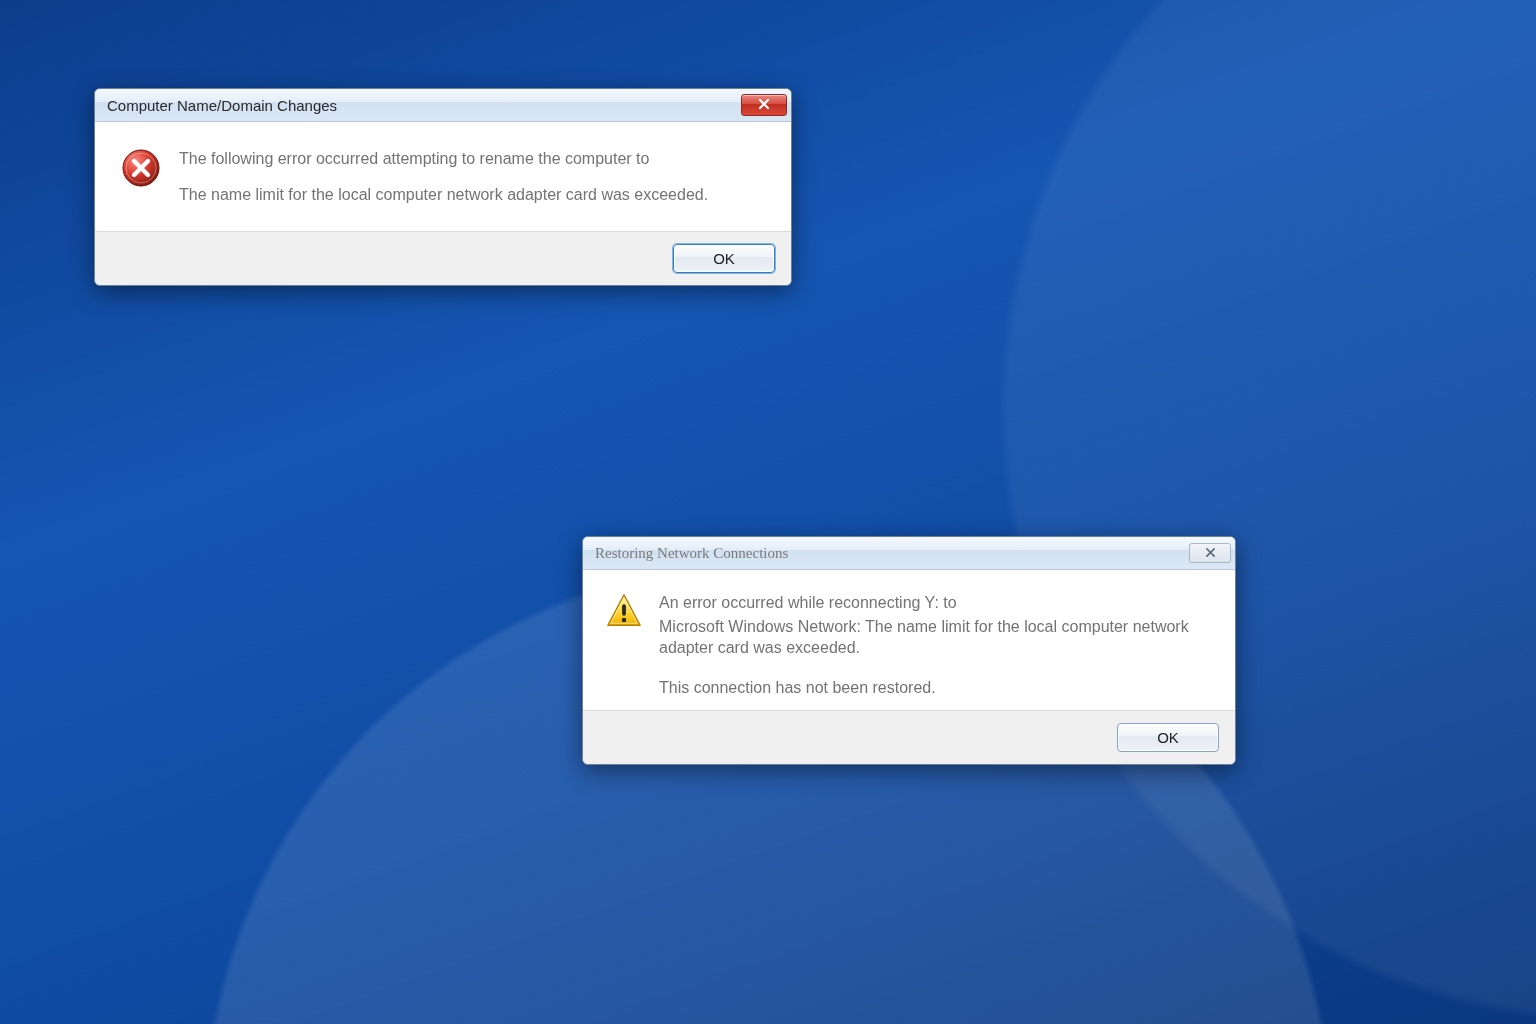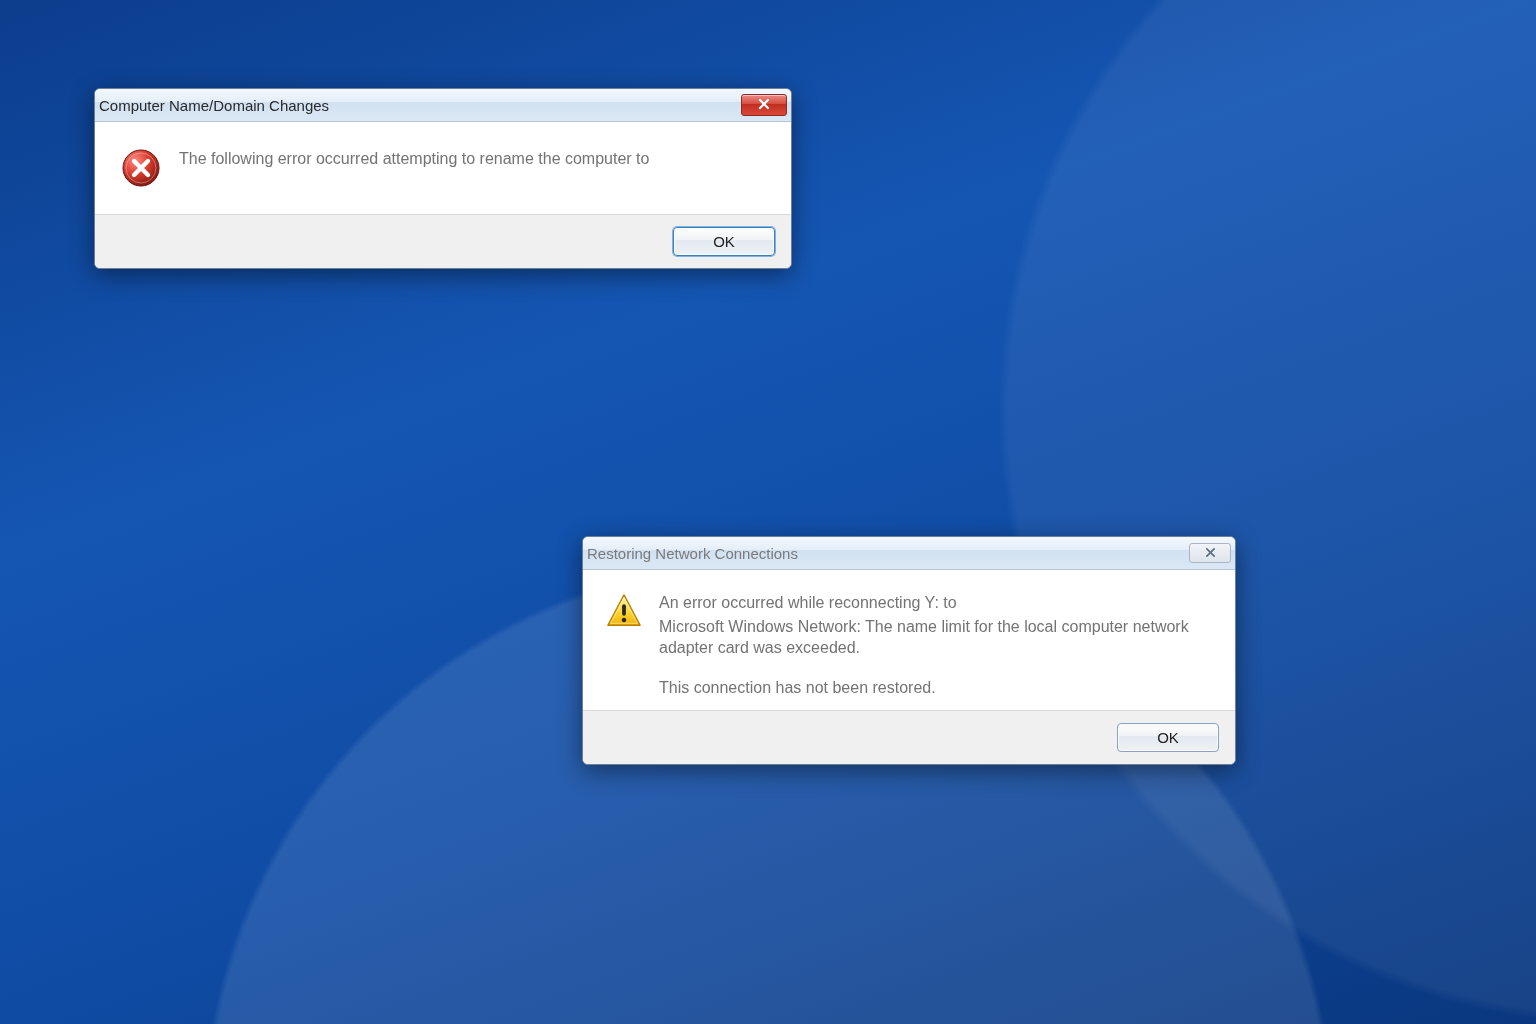--- a/index.html
+++ b/index.html
@@ -29,29 +29,29 @@
     border: 1px solid #6a7f9a;
     border-radius: 6px;
     box-shadow: 0 6px 24px rgba(0,0,0,0.45);
     overflow: hidden;
   }
 
   .titlebar {
     height: 32px;
     display: flex;
     align-items: center;
-    padding: 0 4px 0 4px;
+    padding: 0 4px 0 12px;
     background: linear-gradient(to bottom,
        #f4f8fc 0%, #e4eef9 40%, #d2e1f1 41%, #dae7f5 100%);
     border-bottom: 1px solid #b6c5d8;
     color: #2a2a2a;
     font-size: 15px;
   }
   .titlebar .title-text { flex: 1; }
-  .dialog.inactive .titlebar { color: #7a7a7a; }
+  .dialog.inactive .titlebar { color: #7a7a7a; font-family: Liberation Serif, serif; }
 
   
   .close-btn {
     width: 44px;
     height: 20px;
     border-radius: 3px;
     display: flex;
     align-items: center;
     justify-content: center;
     margin-left: auto;
@@ -163,20 +163,21 @@
             <stop offset="100%" stop-color="#8c1d13"></stop>
           </radialGradient>
         </defs>
         <circle cx="20" cy="20" r="18" fill="url(#eg1)" stroke="#6e140c" stroke-width="1"></circle>
         <circle cx="20" cy="20" r="15" fill="none" stroke="rgba(255,255,255,0.35)" stroke-width="1"></circle>
         <path d="M13 13 L27 27 M27 13 L13 27" stroke="#fff" stroke-width="4.4" stroke-linecap="round"></path>
       </svg>
     </div>
     <div class="msg-col">
       <p>The following error occurred attempting to rename the computer to</p>
+      <p>The name limit for the local computer network adapter card was exceeded.</p>
     </div>
   </div>
 
   <div class="footer">
     <button class="win-btn focused">OK</button>
   </div>
 </div>
 
 <div id="dialog2" class="dialog inactive">
 

